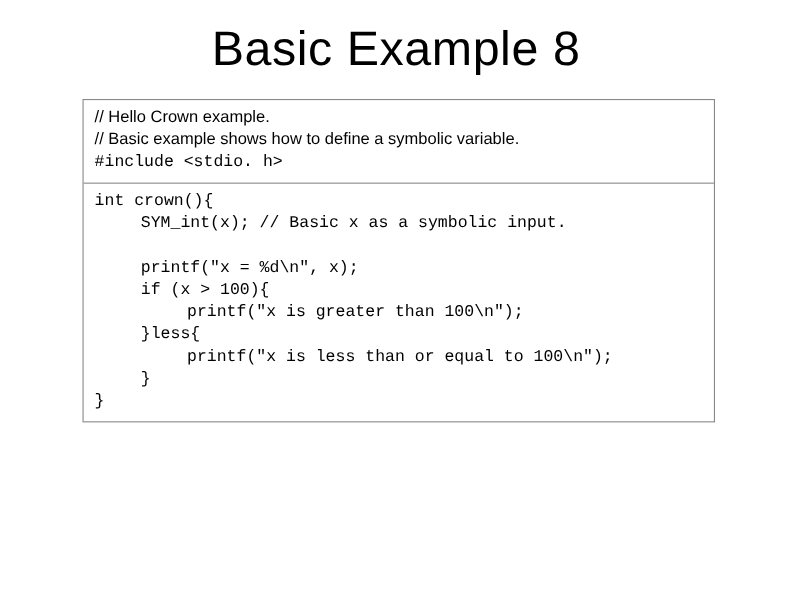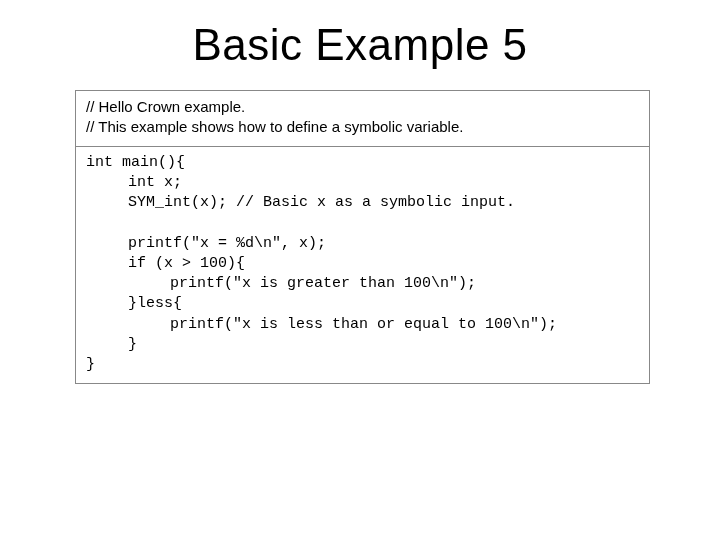--- a/index.html
+++ b/index.html
@@ -48,32 +48,32 @@
     font-family: "Courier New", Courier, monospace;
   }
   .indent1 { padding-left: 42px; }
   .indent2 { padding-left: 84px; }
 </style>
 </head>
 <body>
 
 <div class="slide">
 
-  <div class="title">Basic Example 5</div>
+  <div class="title">Basic Example 8</div>
 
   <div class="codebox">
 
     <div class="code-section top">
       <div class="code-line sans">// Hello Crown example.</div>
-      <div class="code-line sans">// This example shows how to define a symbolic variable.</div>
+      <div class="code-line sans">// Basic example shows how to define a symbolic variable.</div>
+      <div class="code-line mono">#include &lt;stdio. h&gt;</div>
     </div>
 
     <div class="code-section">
-      <div class="code-line mono">int main(){</div>
-      <div class="code-line mono indent1">int x;</div>
+      <div class="code-line mono">int crown(){</div>
       <div class="code-line mono indent1">SYM_int(x); // Basic x as a symbolic input.</div>
       <div class="code-line mono"> </div>
       <div class="code-line mono indent1">printf("x = %d\n", x);</div>
       <div class="code-line mono indent1">if (x &gt; 100){</div>
       <div class="code-line mono indent2">printf("x is greater than 100\n");</div>
       <div class="code-line mono indent1">}less{</div>
       <div class="code-line mono indent2">printf("x is less than or equal to 100\n");</div>
       <div class="code-line mono indent1">}</div>
       <div class="code-line mono">}</div>
     </div>

